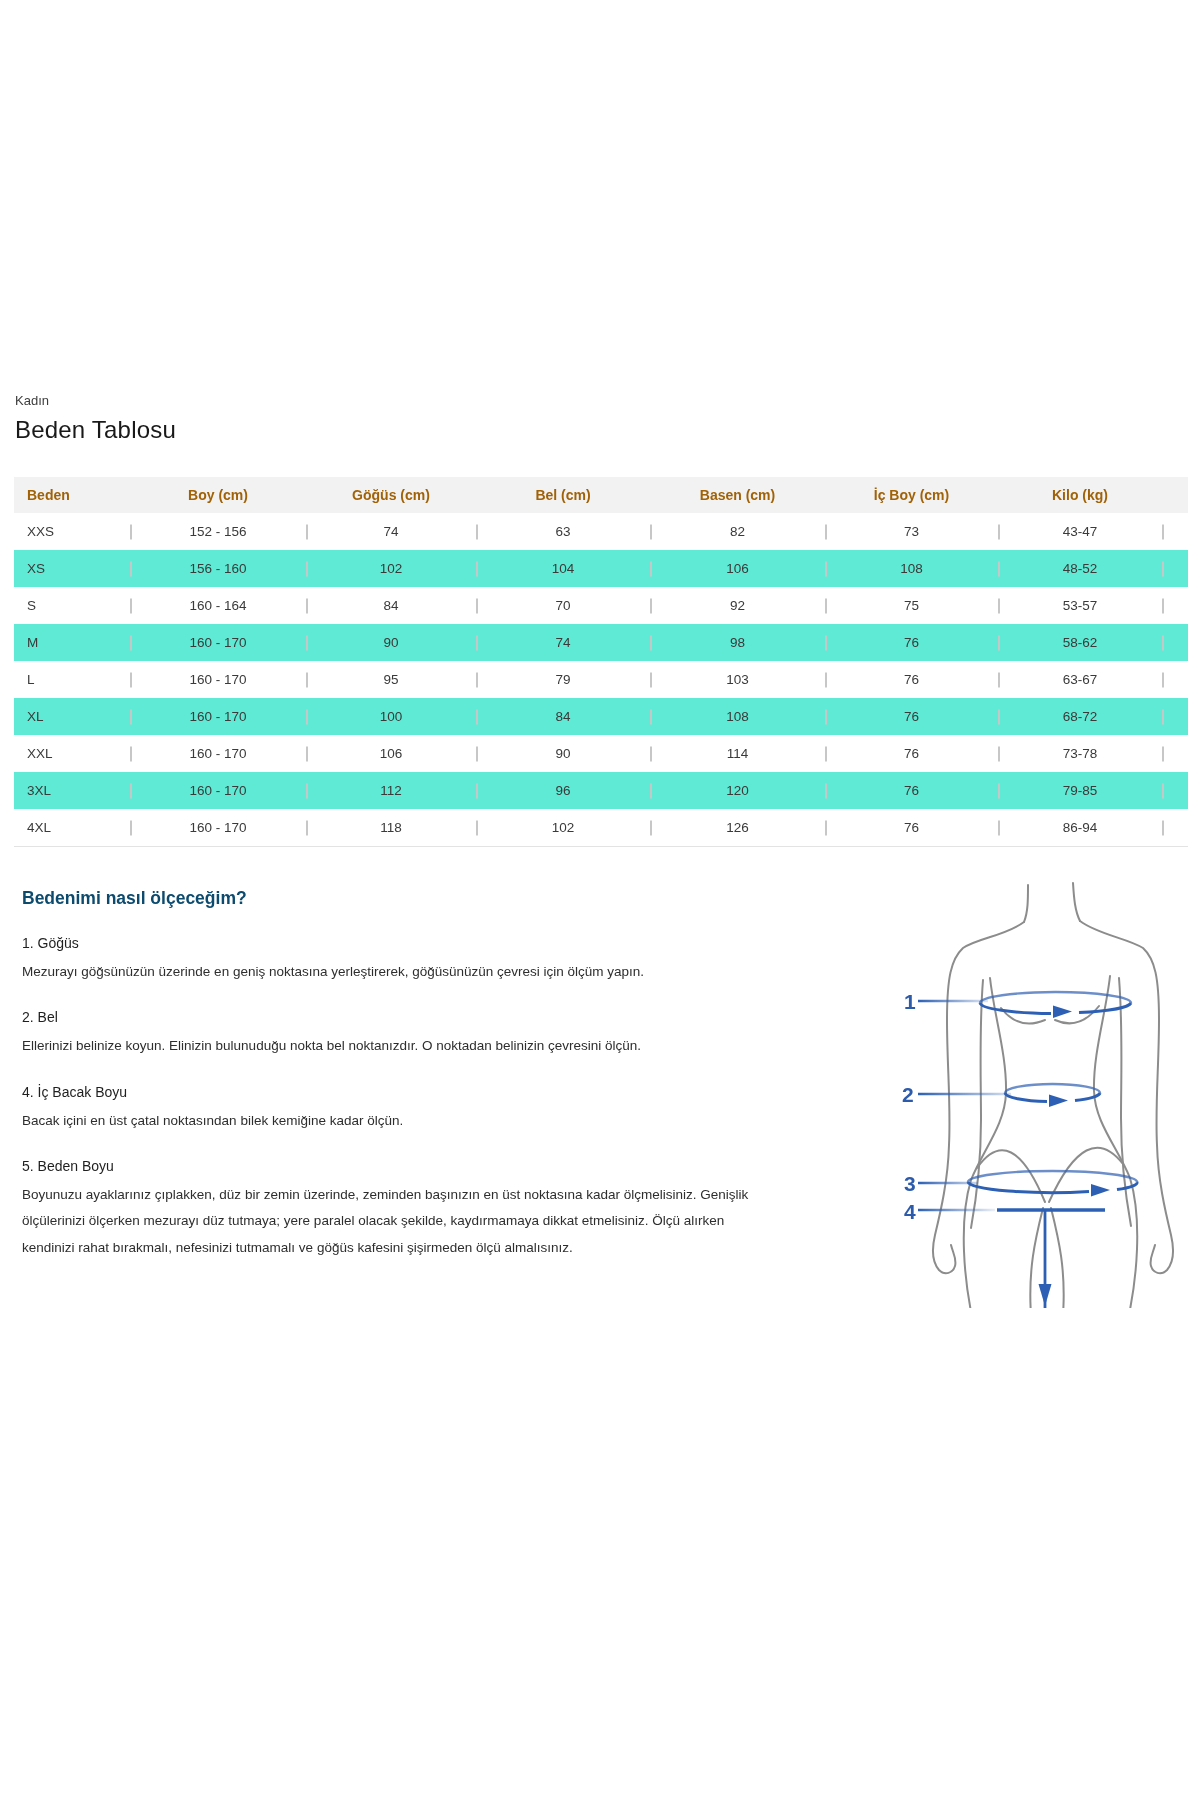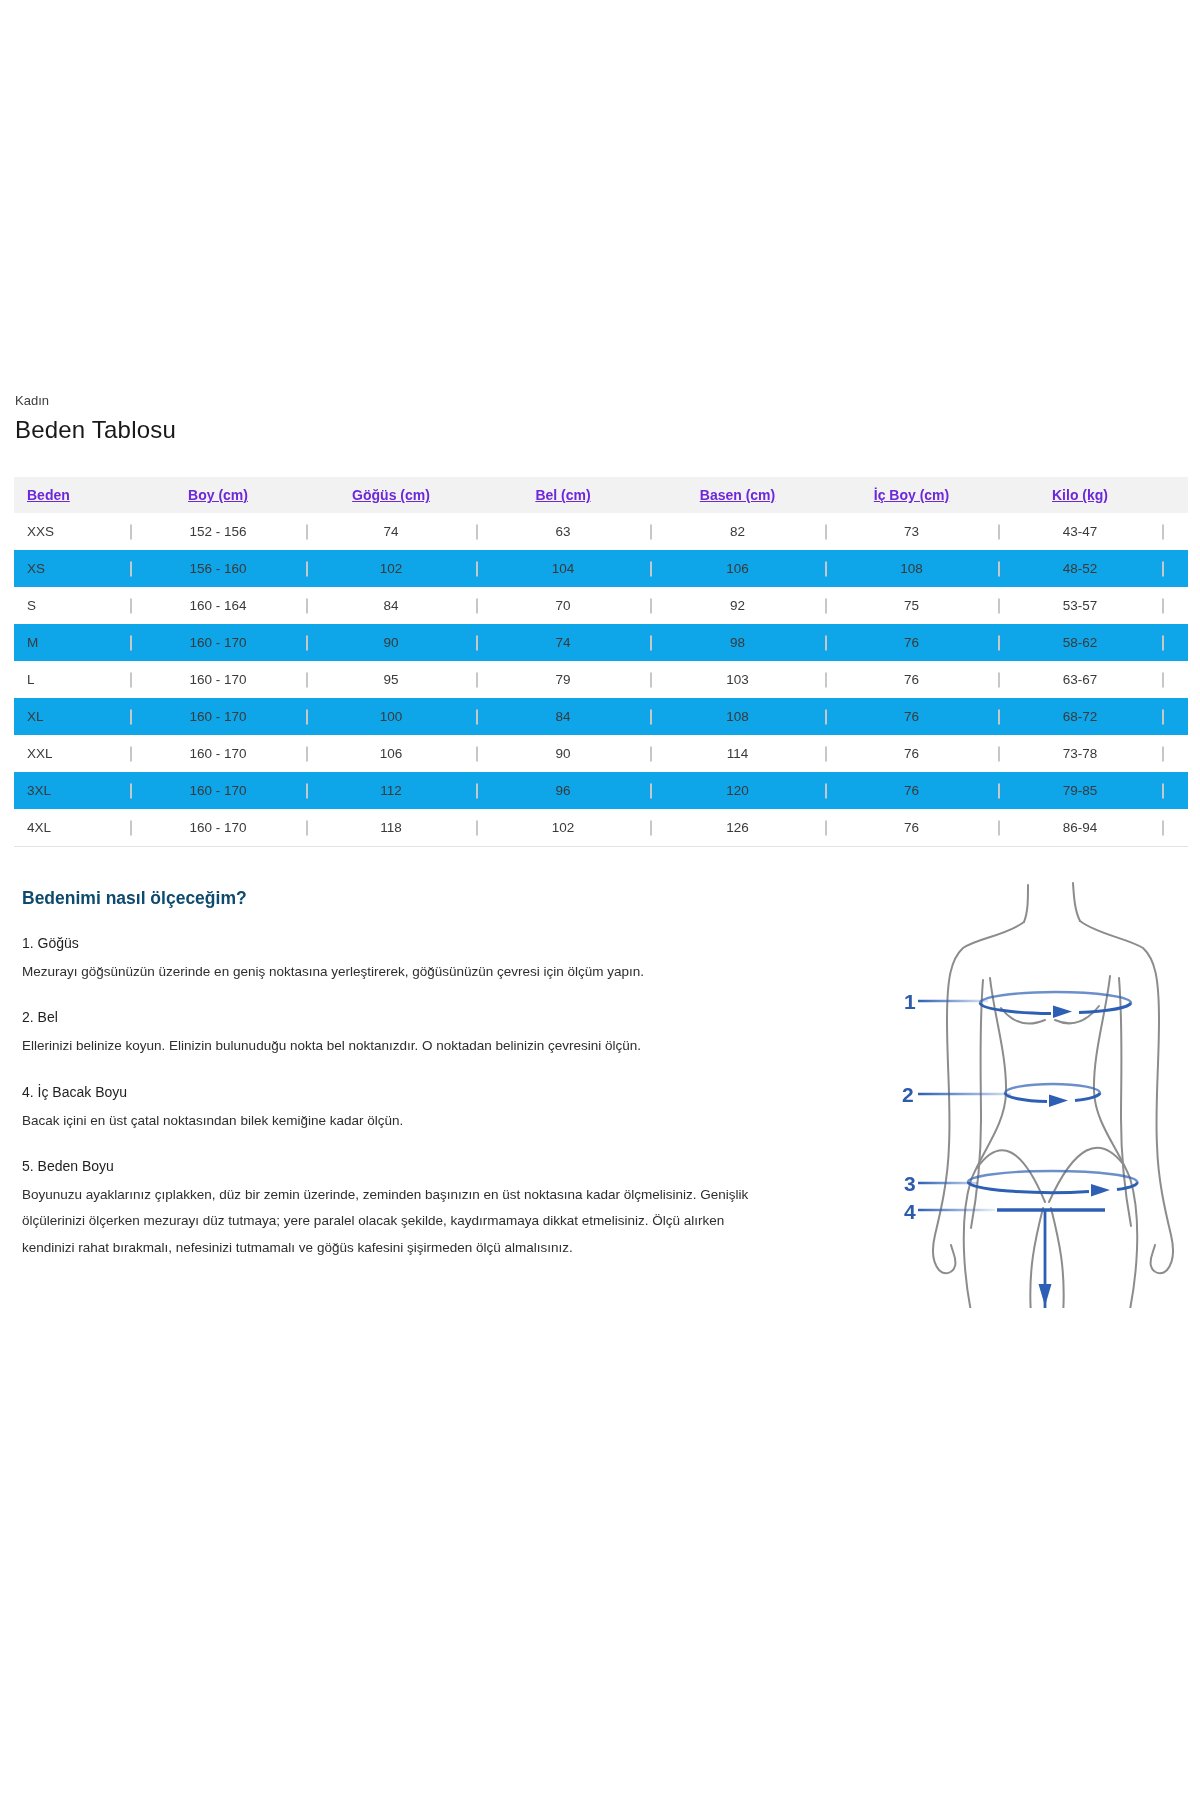--- a/index.html
+++ b/index.html
@@ -8,23 +8,23 @@
     font-family:"Liberation Sans","DejaVu Sans",sans-serif;color:#1c1c1c;
   }
   
   .header-block{position:absolute;left:15px;top:394px;}
   .eyebrow{font-size:13px;color:#3d3d3d;line-height:1.15;}
   .page-title{font-size:24px;font-weight:400;color:#191919;line-height:1.15;margin-top:7px;letter-spacing:.2px;}
   
   .size-table{position:absolute;left:14px;top:477px;width:1174px;font-size:13.5px;border-bottom:1px solid #e3e3e3;}
   .trow{display:grid;grid-template-columns:116px 176px 170px 174px 175px 173px 164px 26px;align-items:center;height:37px;}
   .trow.head{height:36px;background:#f2f2f2;font-weight:700;color:#1c1c1c;font-size:14px;}
-  .trow.alt{background:#0ea5e9;}
+  .trow.alt{background:#5eead4;}
   .cell{position:relative;text-align:center;color:#3a3a3a;}
-  .trow.head .cell{color:#6d28d9;text-decoration:underline;}
+  .trow.head .cell{color:#a16207;}
   .cell.first{text-align:left;padding-left:13px;}
   .cell.divided::before{
     content:"";position:absolute;left:0;top:50%;transform:translateY(-50%);
     width:1.5px;height:15px;background:#c7c7c7;
   }
   
   .guide{position:absolute;left:22px;top:888px;width:730px;}
   .guide-title{font-size:17.5px;font-weight:700;color:#0c4a6e;margin:0 0 26px 0;}
   .guide-section h3{font-size:14px;font-weight:400;color:#1f1f1f;margin:0 0 8px 0;}
   .guide-section p{font-size:13.5px;color:#2e2e2e;margin:0 0 24px 0;line-height:1.95;}

